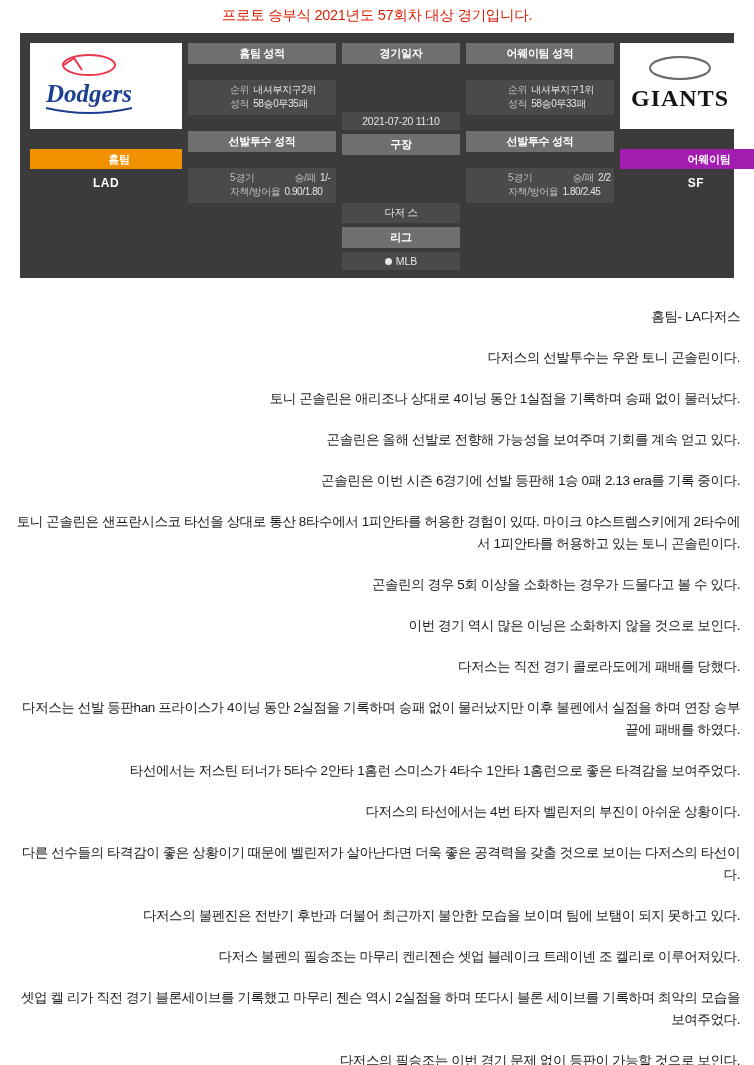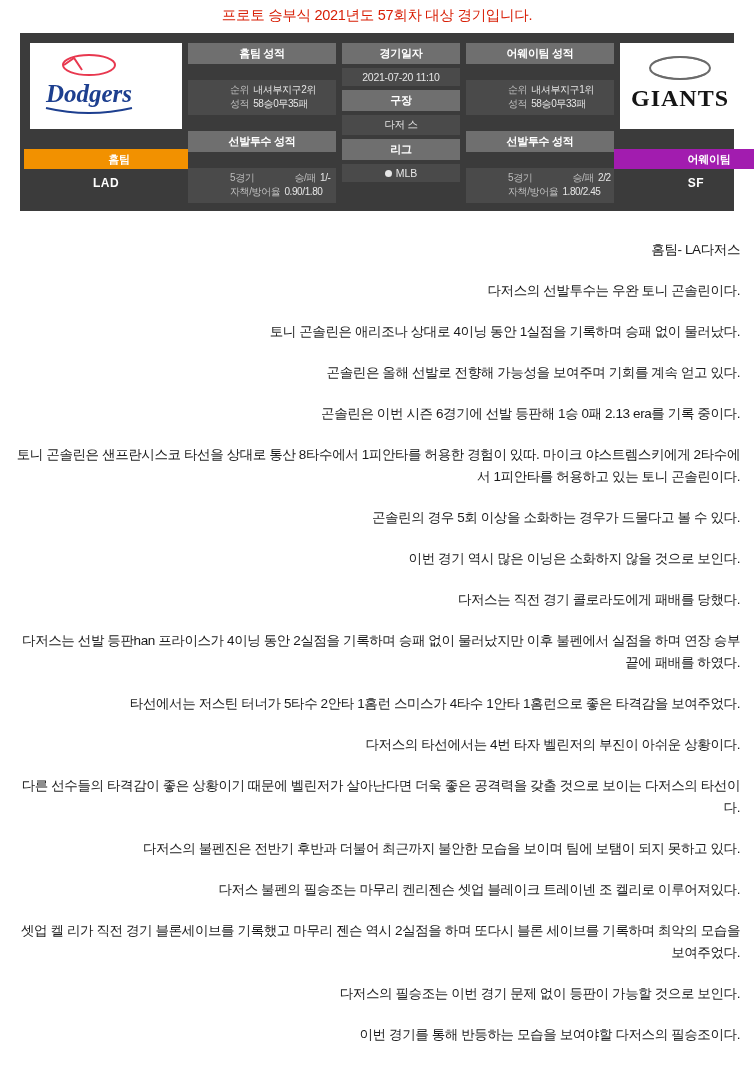--- a/index.html
+++ b/index.html
@@ -51,21 +51,21 @@
   .logo-box {
     width: 152px;
     height: 86px;
     background: #ffffff;
     display: flex;
     align-items: center;
     justify-content: flex-start;
     overflow: hidden;
   }
   .team-tag {
-    width: 164px;
+    width: 152px;
     height: 20px;
     margin-top: 20px;
     font-size: 11px;
     font-weight: bold;
     color: #ffffff;
     display: flex;
     align-items: center;
     justify-content: center;
     letter-spacing: -0.3px;
     padding-left: 26px;
@@ -128,20 +128,21 @@
     letter-spacing: -0.3px;
   }
   .c-val {
     width: 118px;
     background: #4a4a4a;
     color: #e6e6e6;
     font-size: 10.5px;
     text-align: center;
     padding: 3px 0;
     letter-spacing: -0.3px;
+    margin-top: 44px;
   }
   .c-league-row {
     width: 118px;
     background: #4a4a4a;
     color: #e6e6e6;
     font-size: 10.5px;
     display: flex;
     align-items: center;
     justify-content: center;
     gap: 4px;

